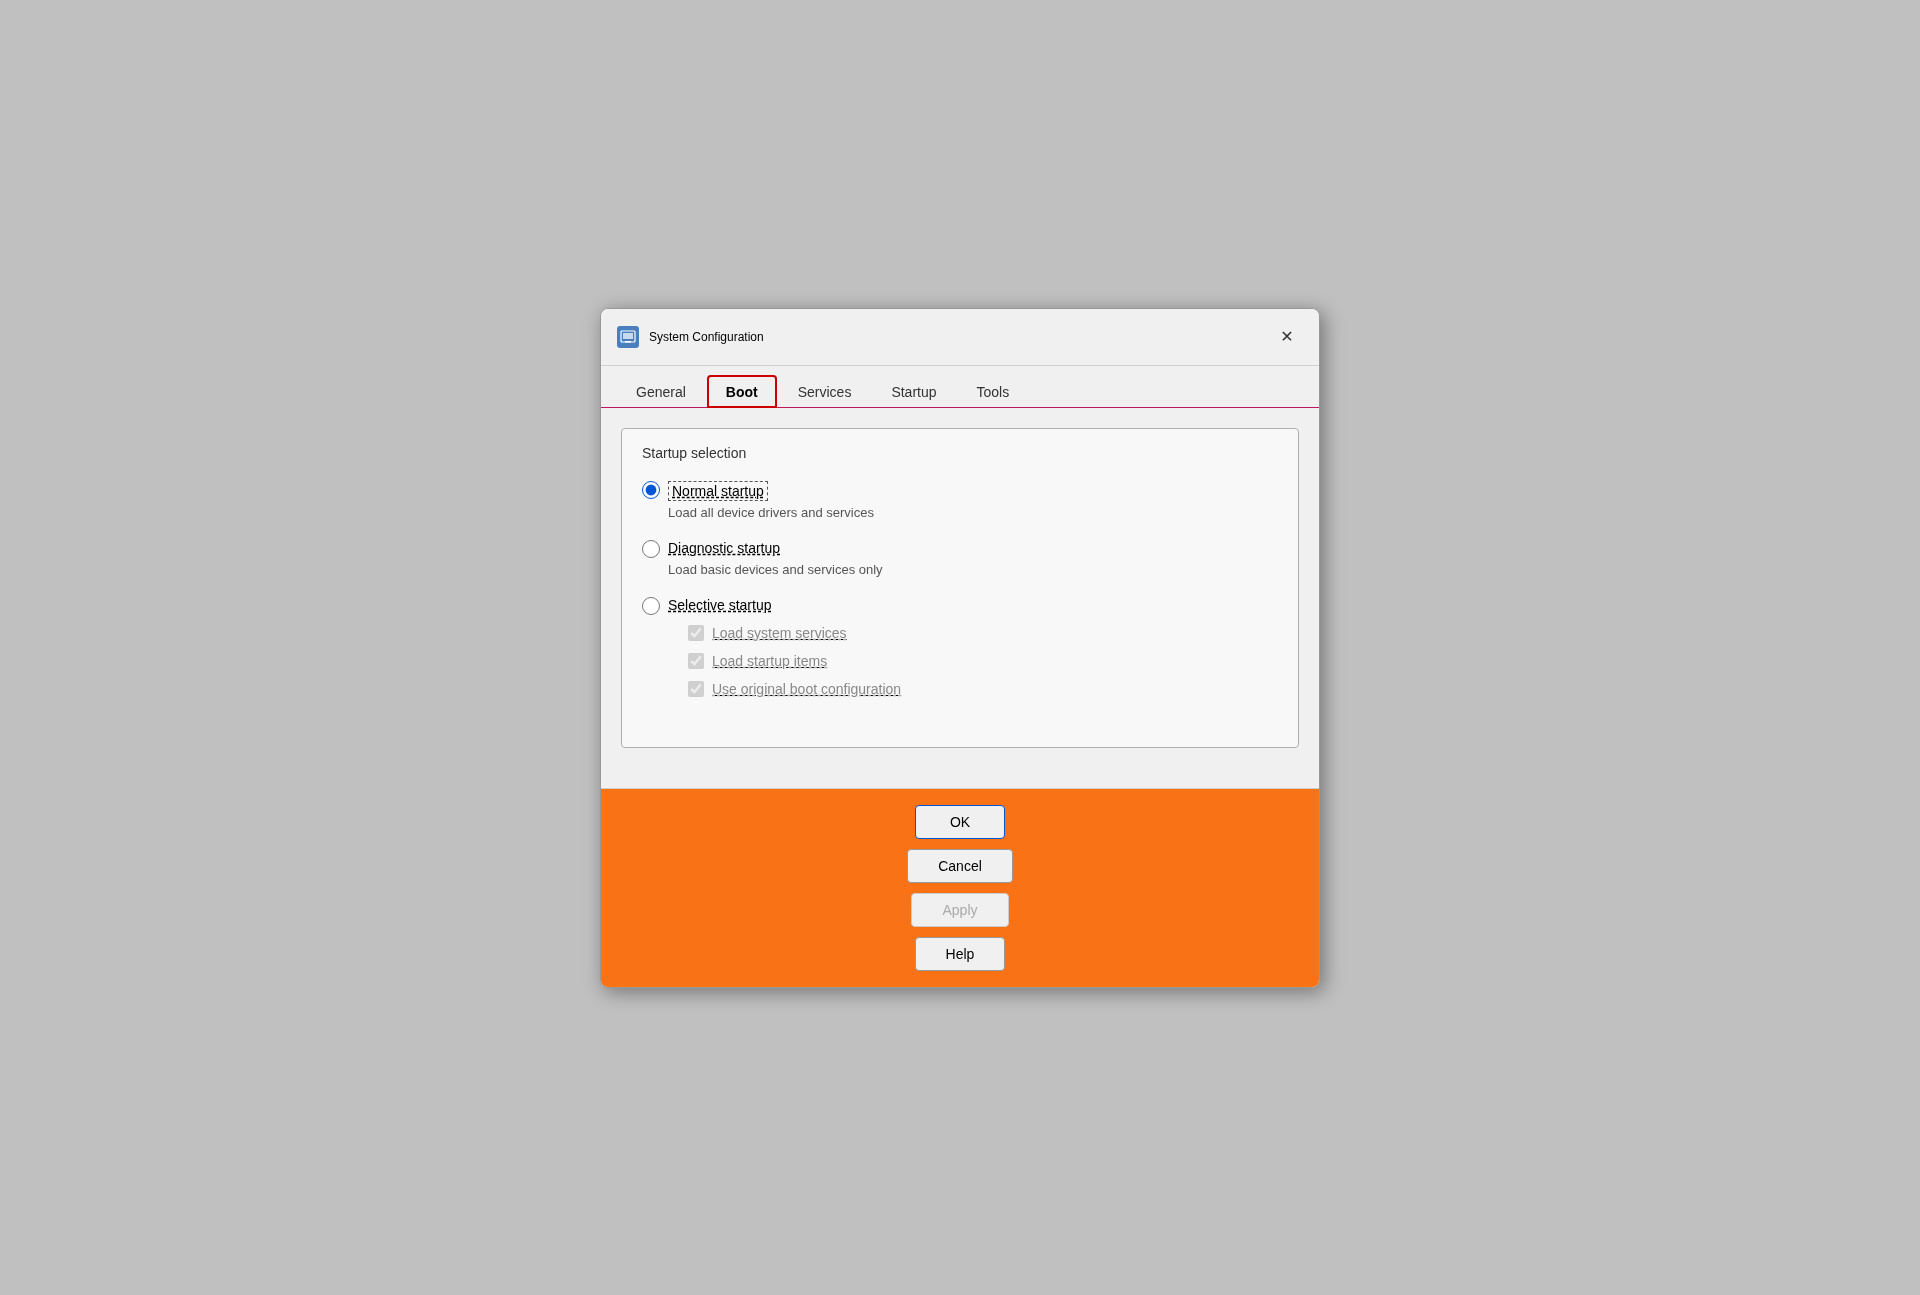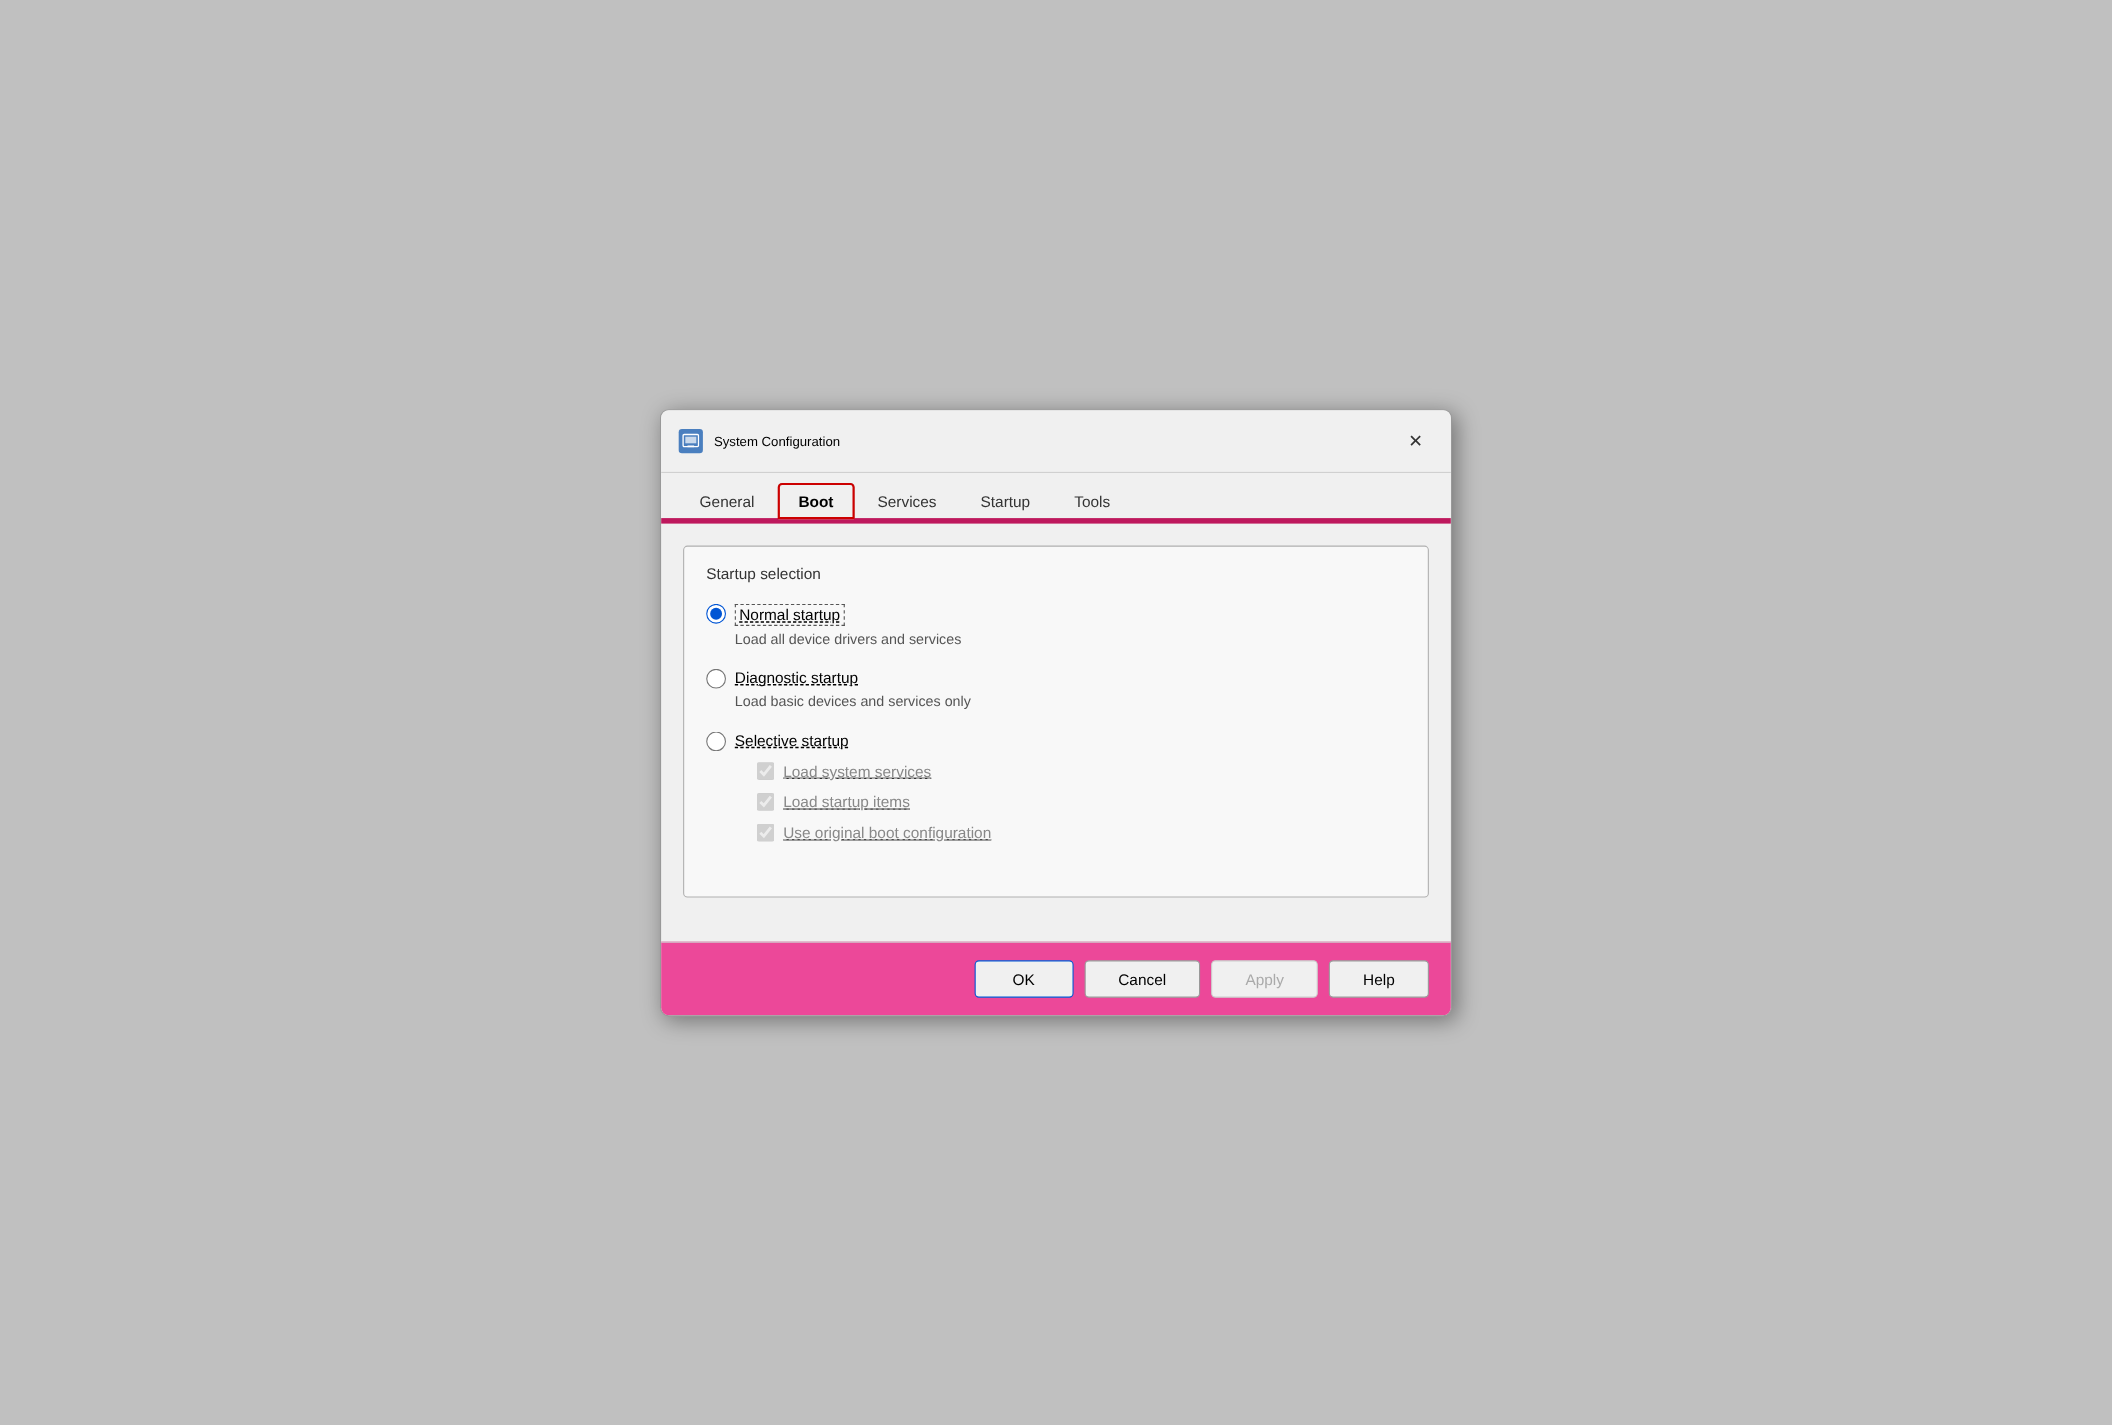--- a/index.html
+++ b/index.html
@@ -66,21 +66,21 @@
       justify-content: center;
       border-radius: 4px;
       font-size: 16px;
       color: #333;
     }
 
     .tab-bar {
       display: flex;
       background: #f0f0f0;
       padding: 0 16px;
-      border-bottom: 5px solid #be185d;
+      border-bottom: 1px solid #be185d;
       gap: 2px;
       padding-top: 8px;
     }
 
     .tab {
       padding: 8px 18px;
       cursor: pointer;
       border: 1px solid transparent;
       border-bottom: none;
       border-radius: 4px 4px 0 0;
@@ -189,22 +189,23 @@
       text-decoration-style: dashed;
       text-decoration-color: #aaa;
     }
 
     .button-row {
       display: flex;
       justify-content: flex-end;
       align-items: center;
       padding: 16px 20px;
       gap: 10px;
-      background: #ec4899;
+      background: #f97316;
       border-top: 1px solid #d0d0d0;
+      flex-direction: column;
     }
 
     .btn {
       padding: 8px 30px;
       font-size: 14px;
       border-radius: 4px;
       cursor: pointer;
       border: 1px solid;
       min-width: 90px;
       text-align: center;

